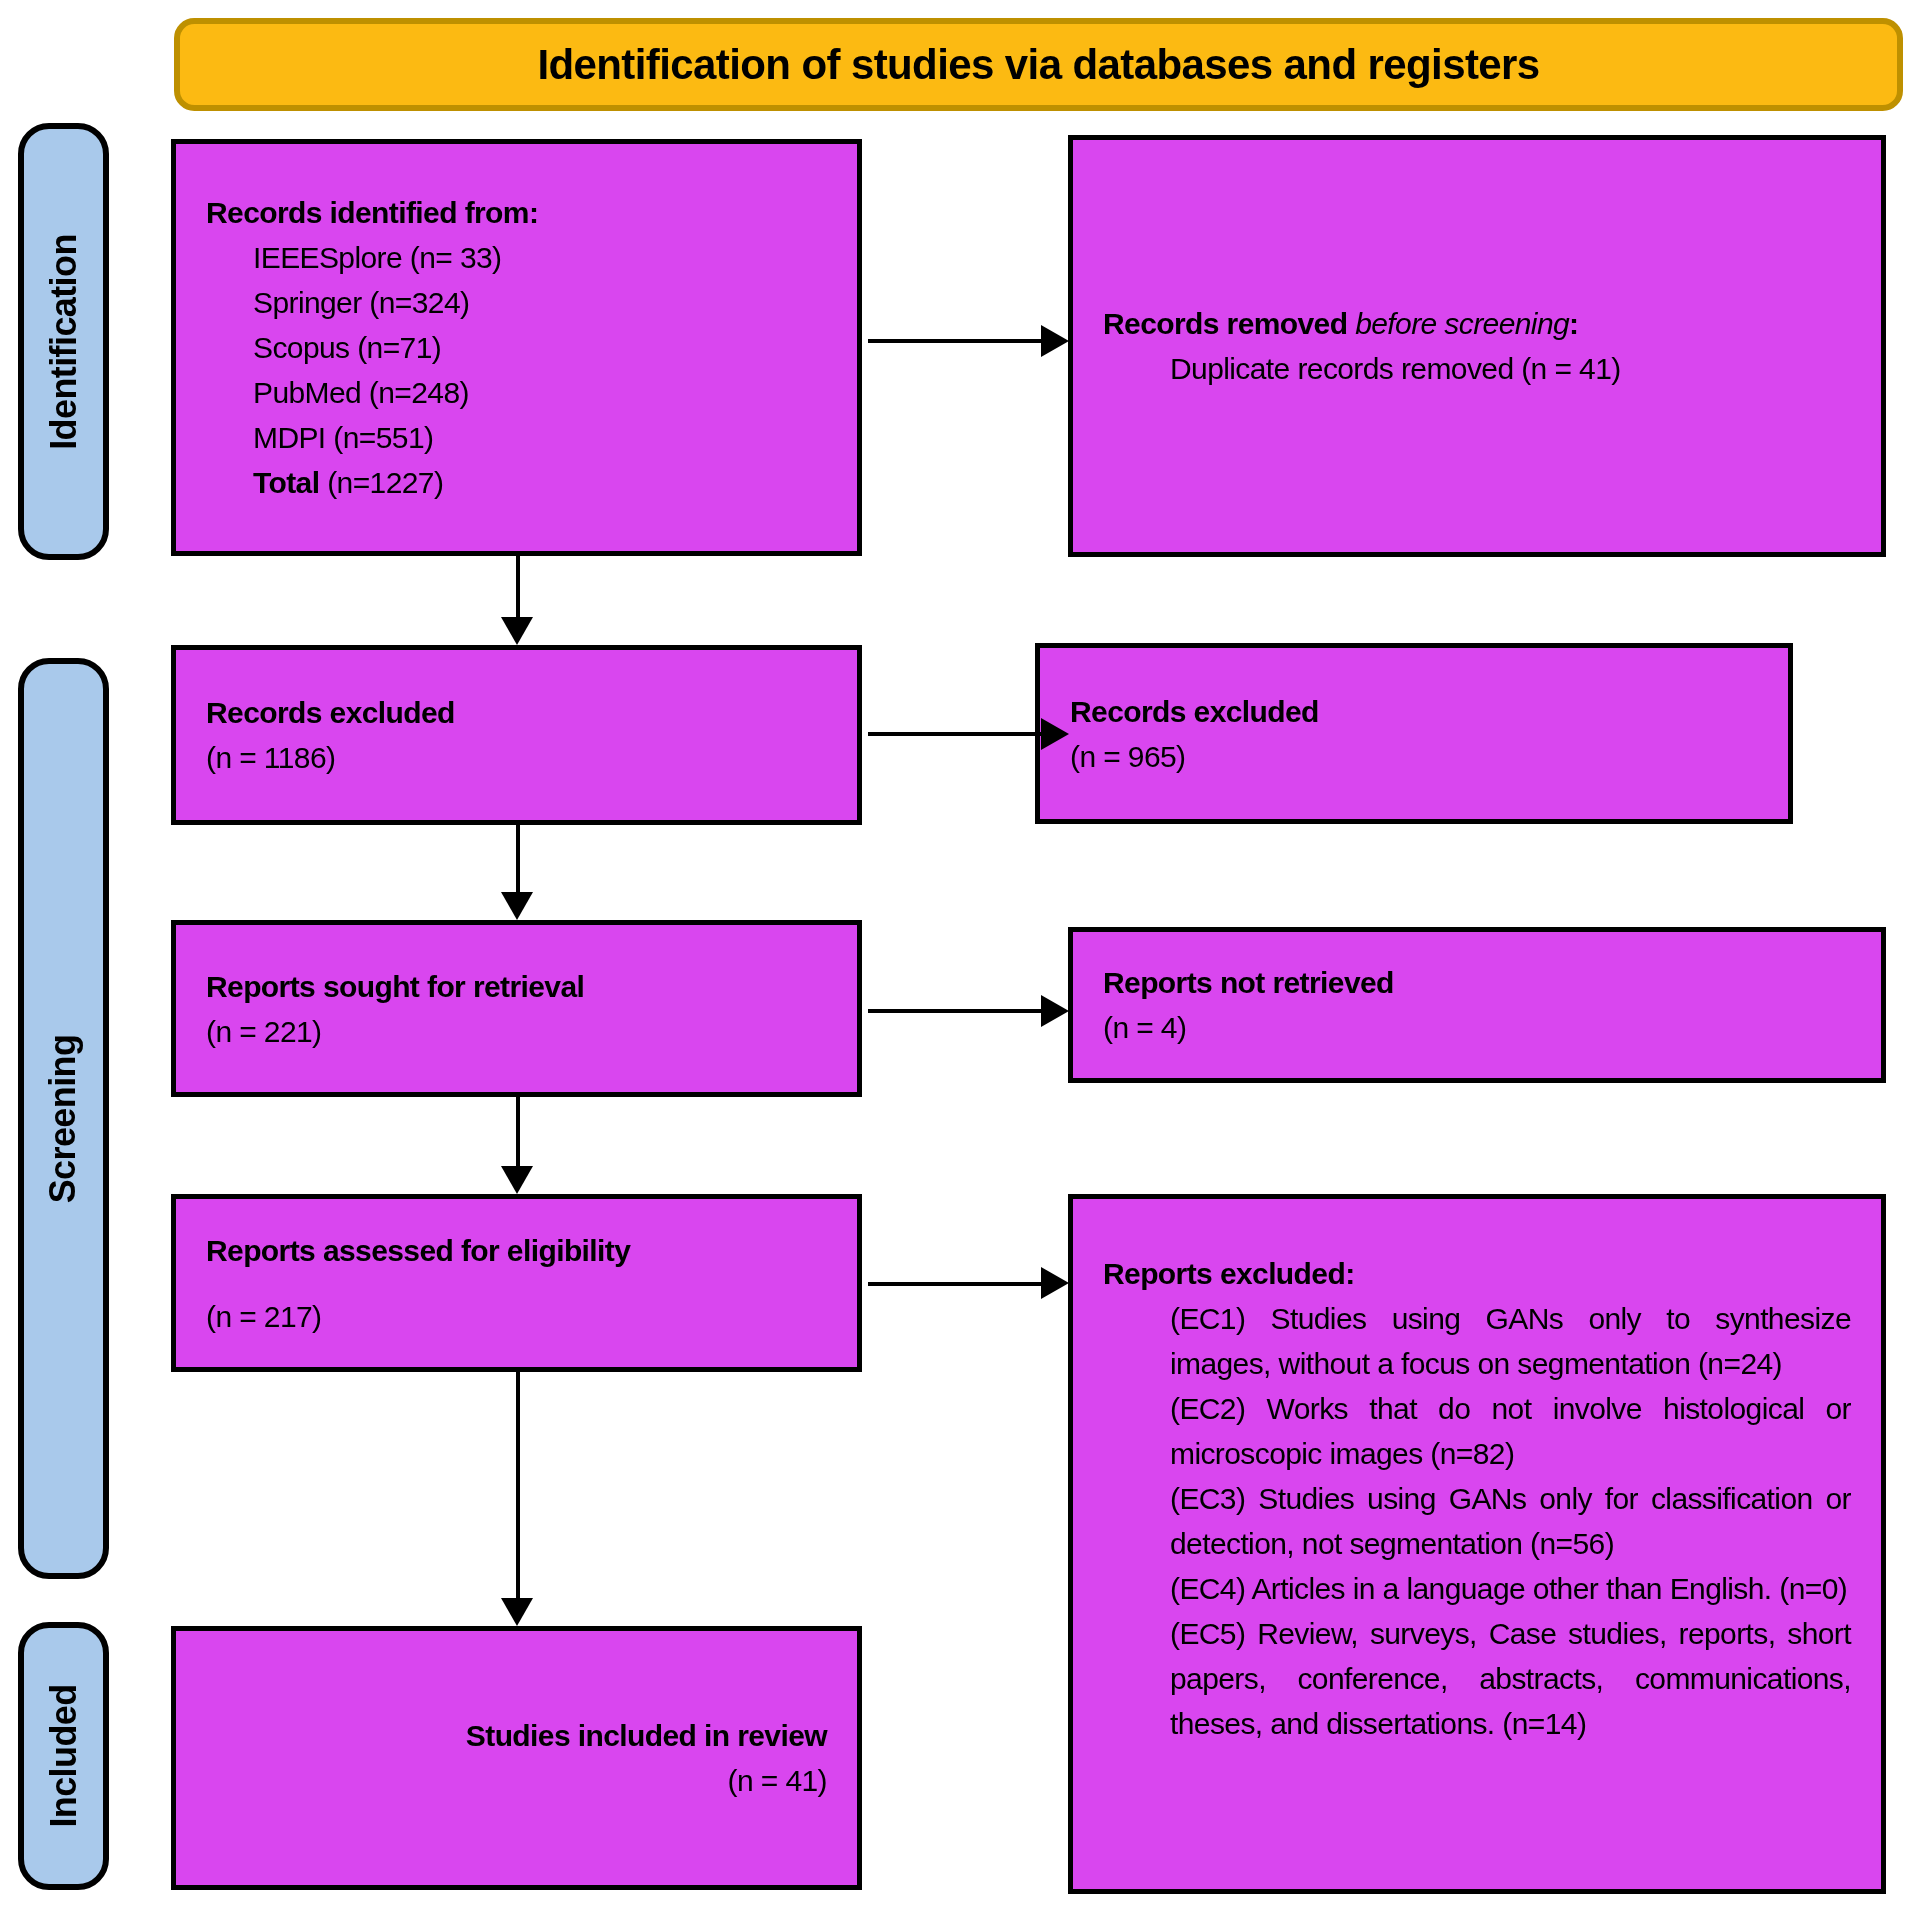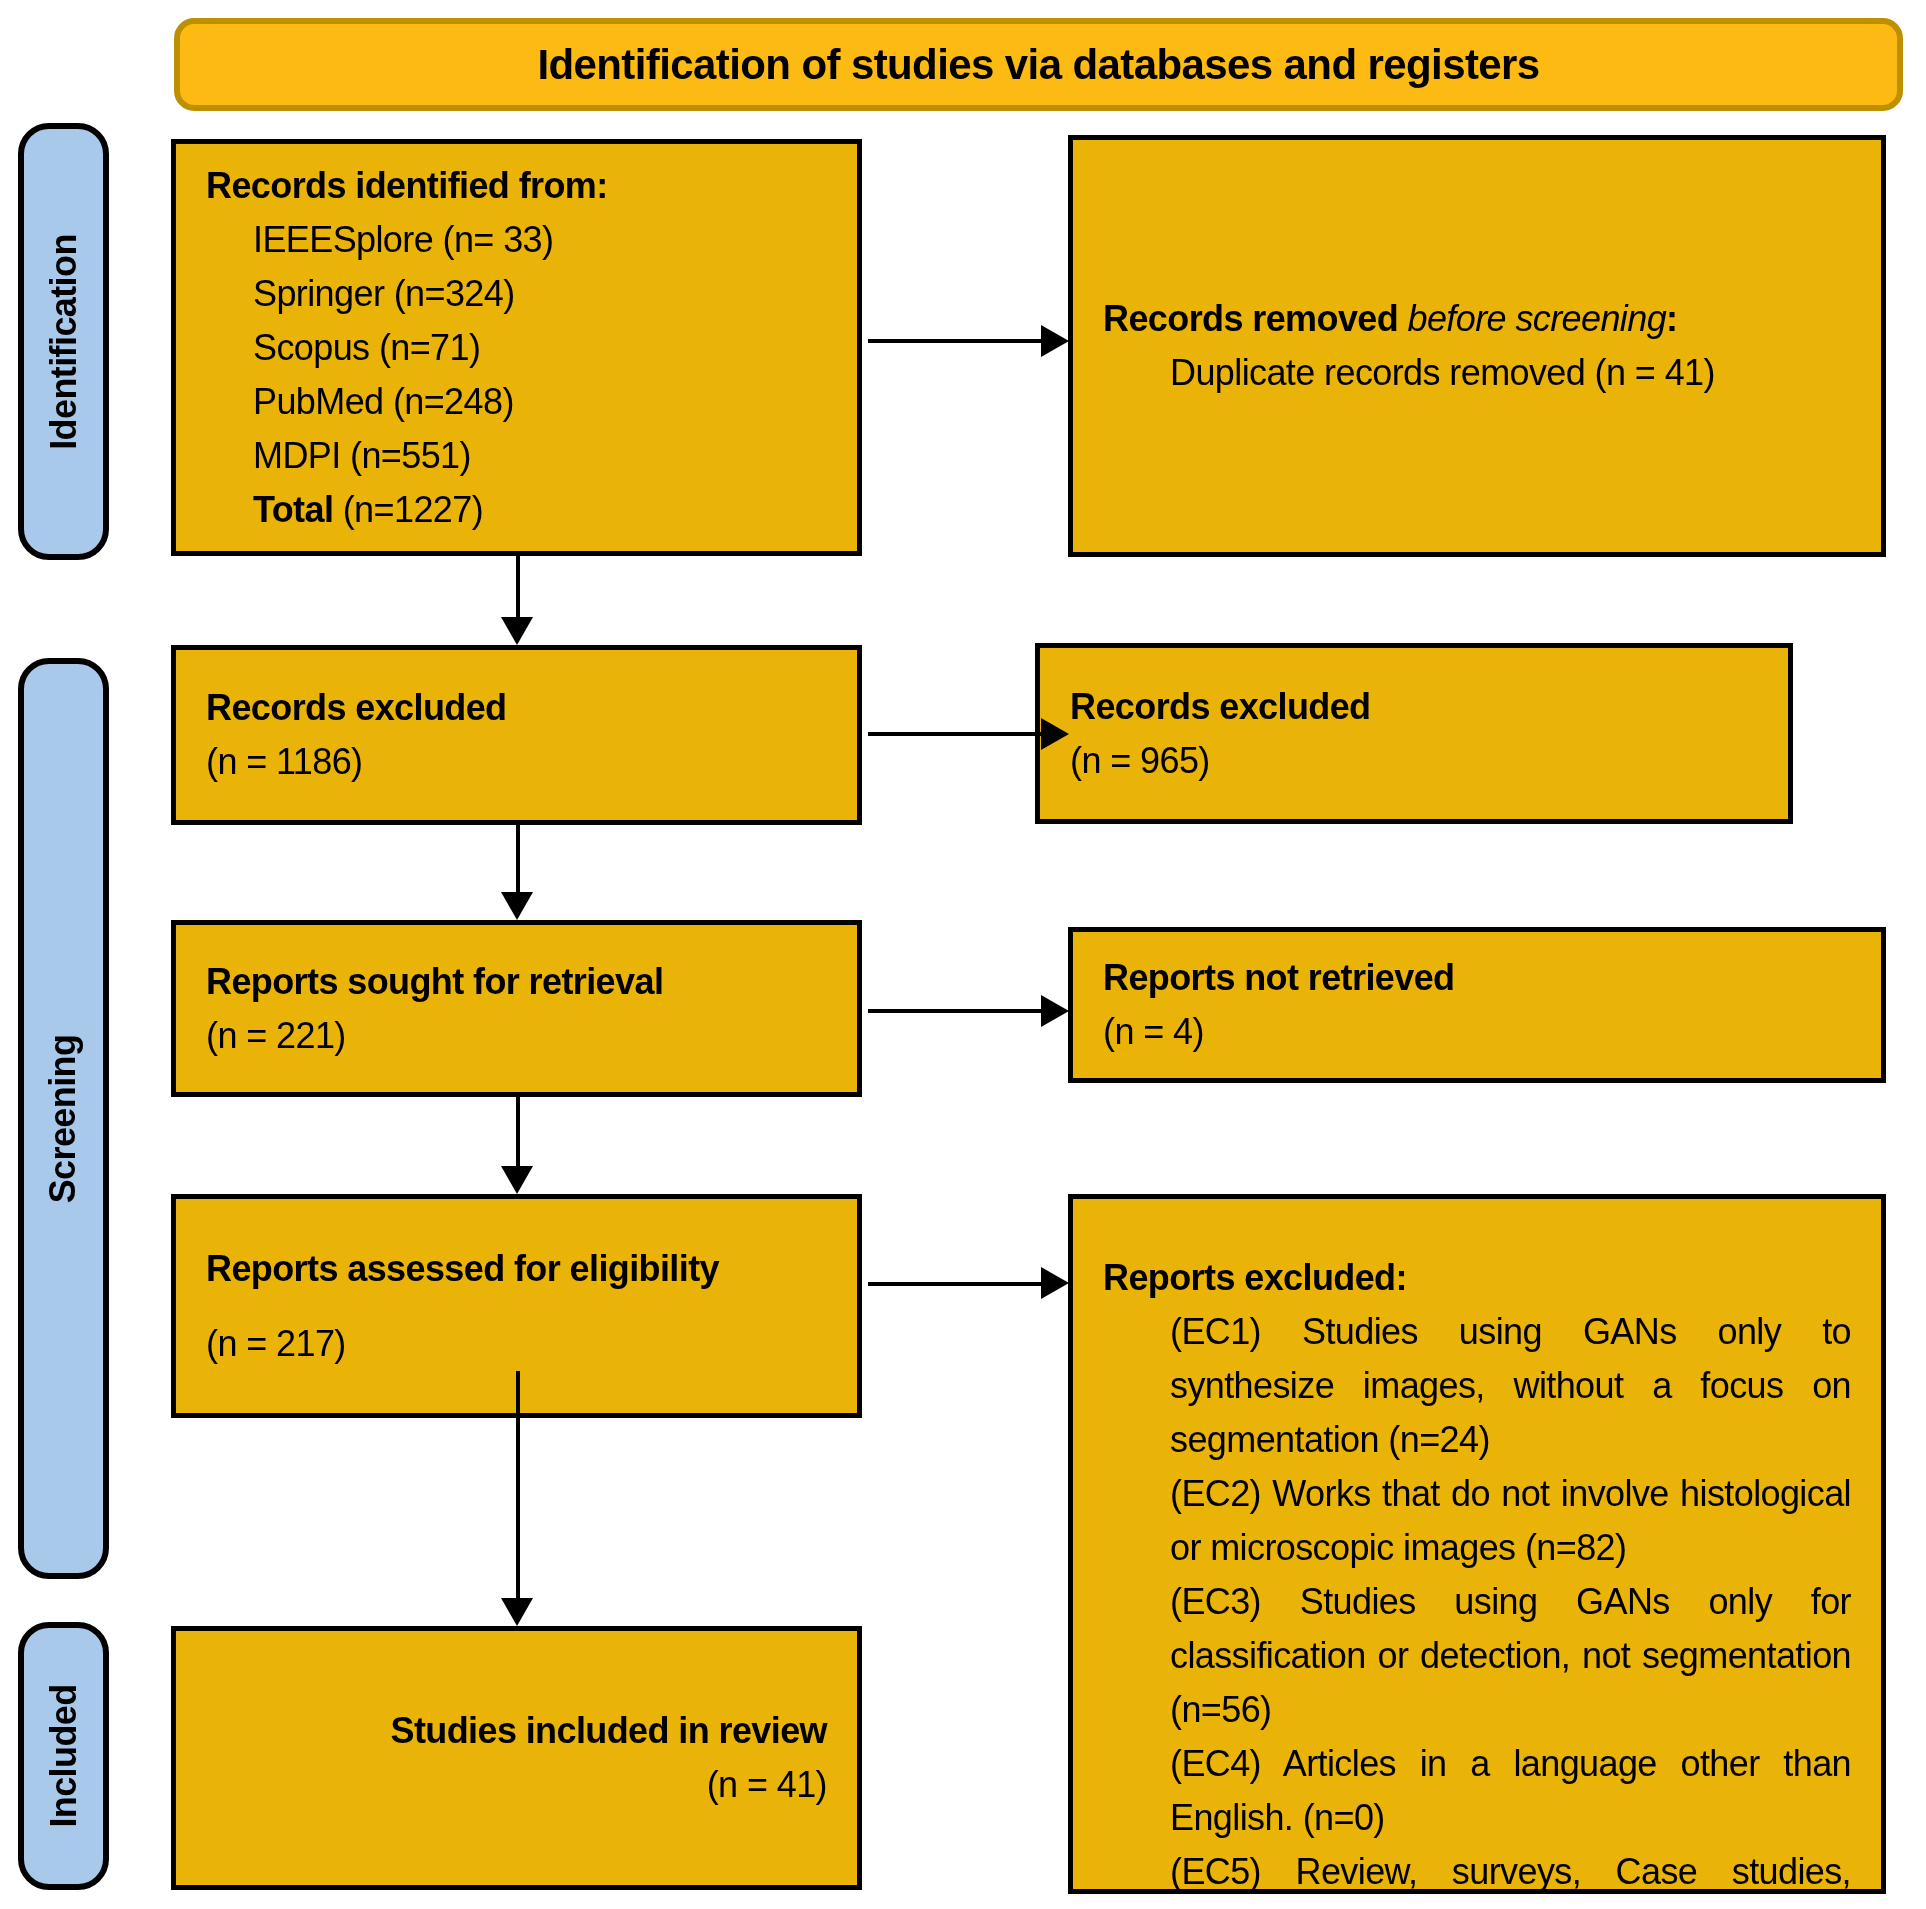--- a/index.html
+++ b/index.html
@@ -8,22 +8,22 @@
     width:1926px;height:1909px;
     background:#ffffff;
     font-family:"Liberation Sans", sans-serif;
     color:#000;
     letter-spacing:-0.6px;
   }
   .box{
     position:absolute;
     box-sizing:border-box;
     border:5.4px solid #000;
-    background:#eab308;
-    font-size:36px;
+    background:#d946ef;
+    font-size:30px;
     line-height:1.5;
     display:flex;
     flex-direction:column;
     justify-content:center;
     padding:18px 30px;
   }
   .bold{font-weight:bold;}
   .em{font-weight:normal;font-style:italic;}
   .indent{margin-left:47px;}
   .indent2{margin-left:67px;}
@@ -101,21 +101,21 @@
   <div class="box" style="left:171px;top:645px;width:691px;height:180px;">
     <div class="bold">Records excluded</div>
     <div>(n = 1186)</div>
   </div>
 
   <div class="box" style="left:171px;top:920px;width:691px;height:177px;">
     <div class="bold">Reports sought for retrieval</div>
     <div>(n = 221)</div>
   </div>
 
-  <div class="box" style="left:171px;top:1194px;width:691px;height:224px;gap:21px;">
+  <div class="box" style="left:171px;top:1194px;width:691px;height:178px;gap:21px;">
     <div class="bold">Reports assessed for eligibility</div>
     <div>(n = 217)</div>
   </div>
 
   <div class="box" style="left:171px;top:1626px;width:691px;height:264px;align-items:flex-end;">
     <div class="bold">Studies included in review</div>
     <div>(n = 41)</div>
   </div>
 
   <div class="box" style="left:1068px;top:135px;width:818px;height:422px;">

